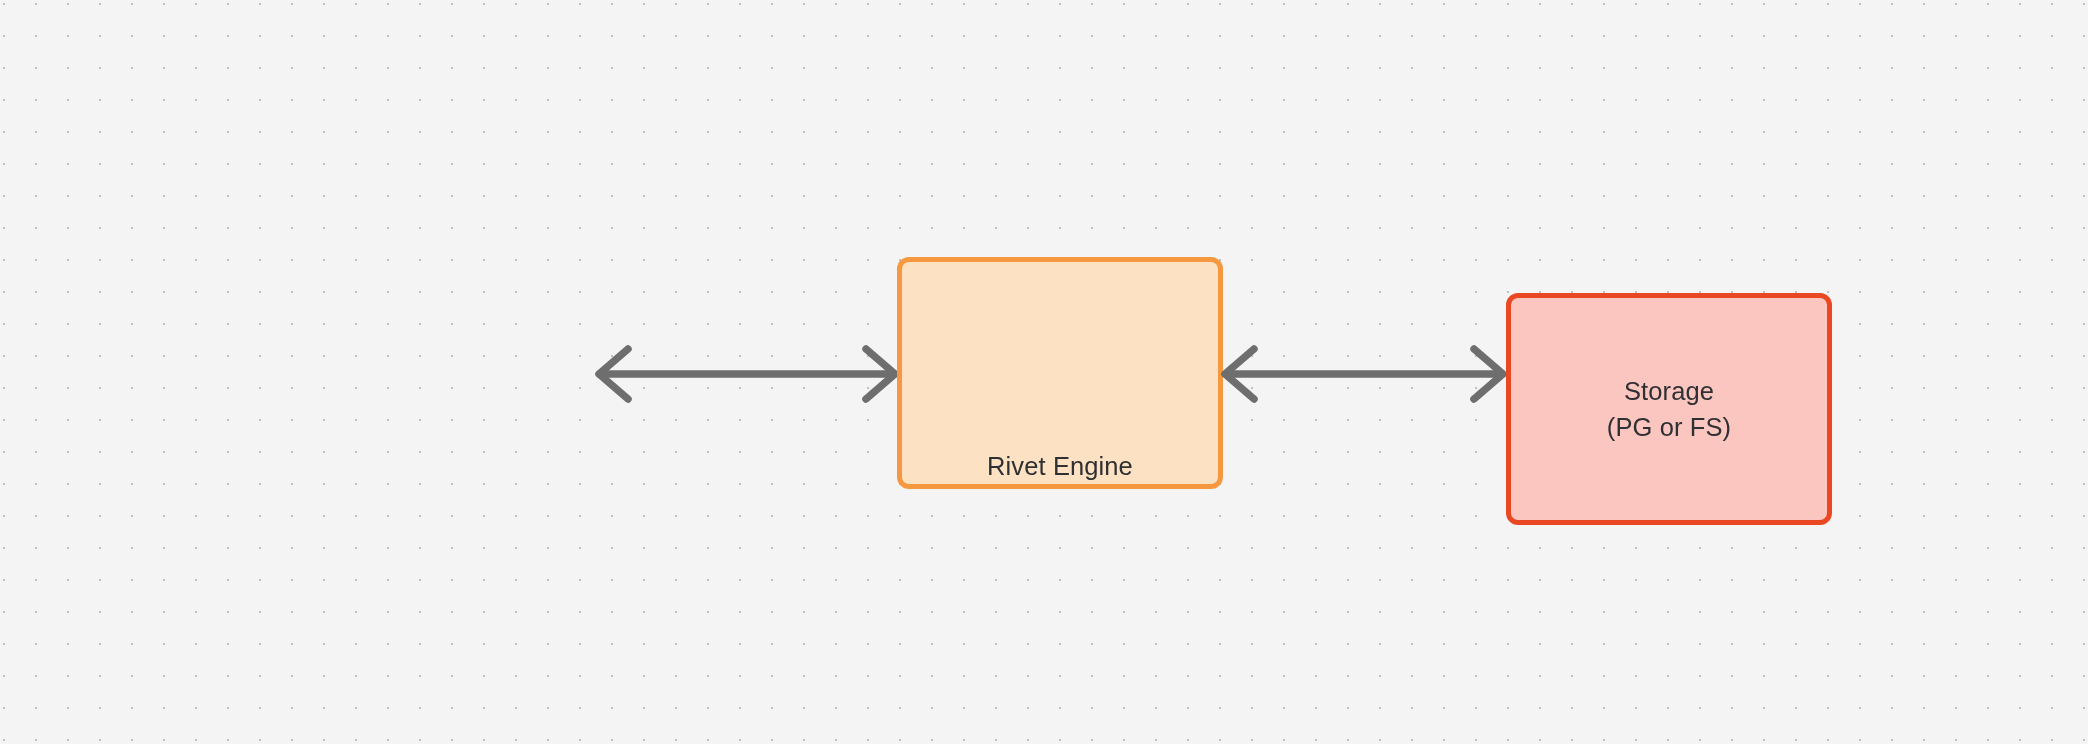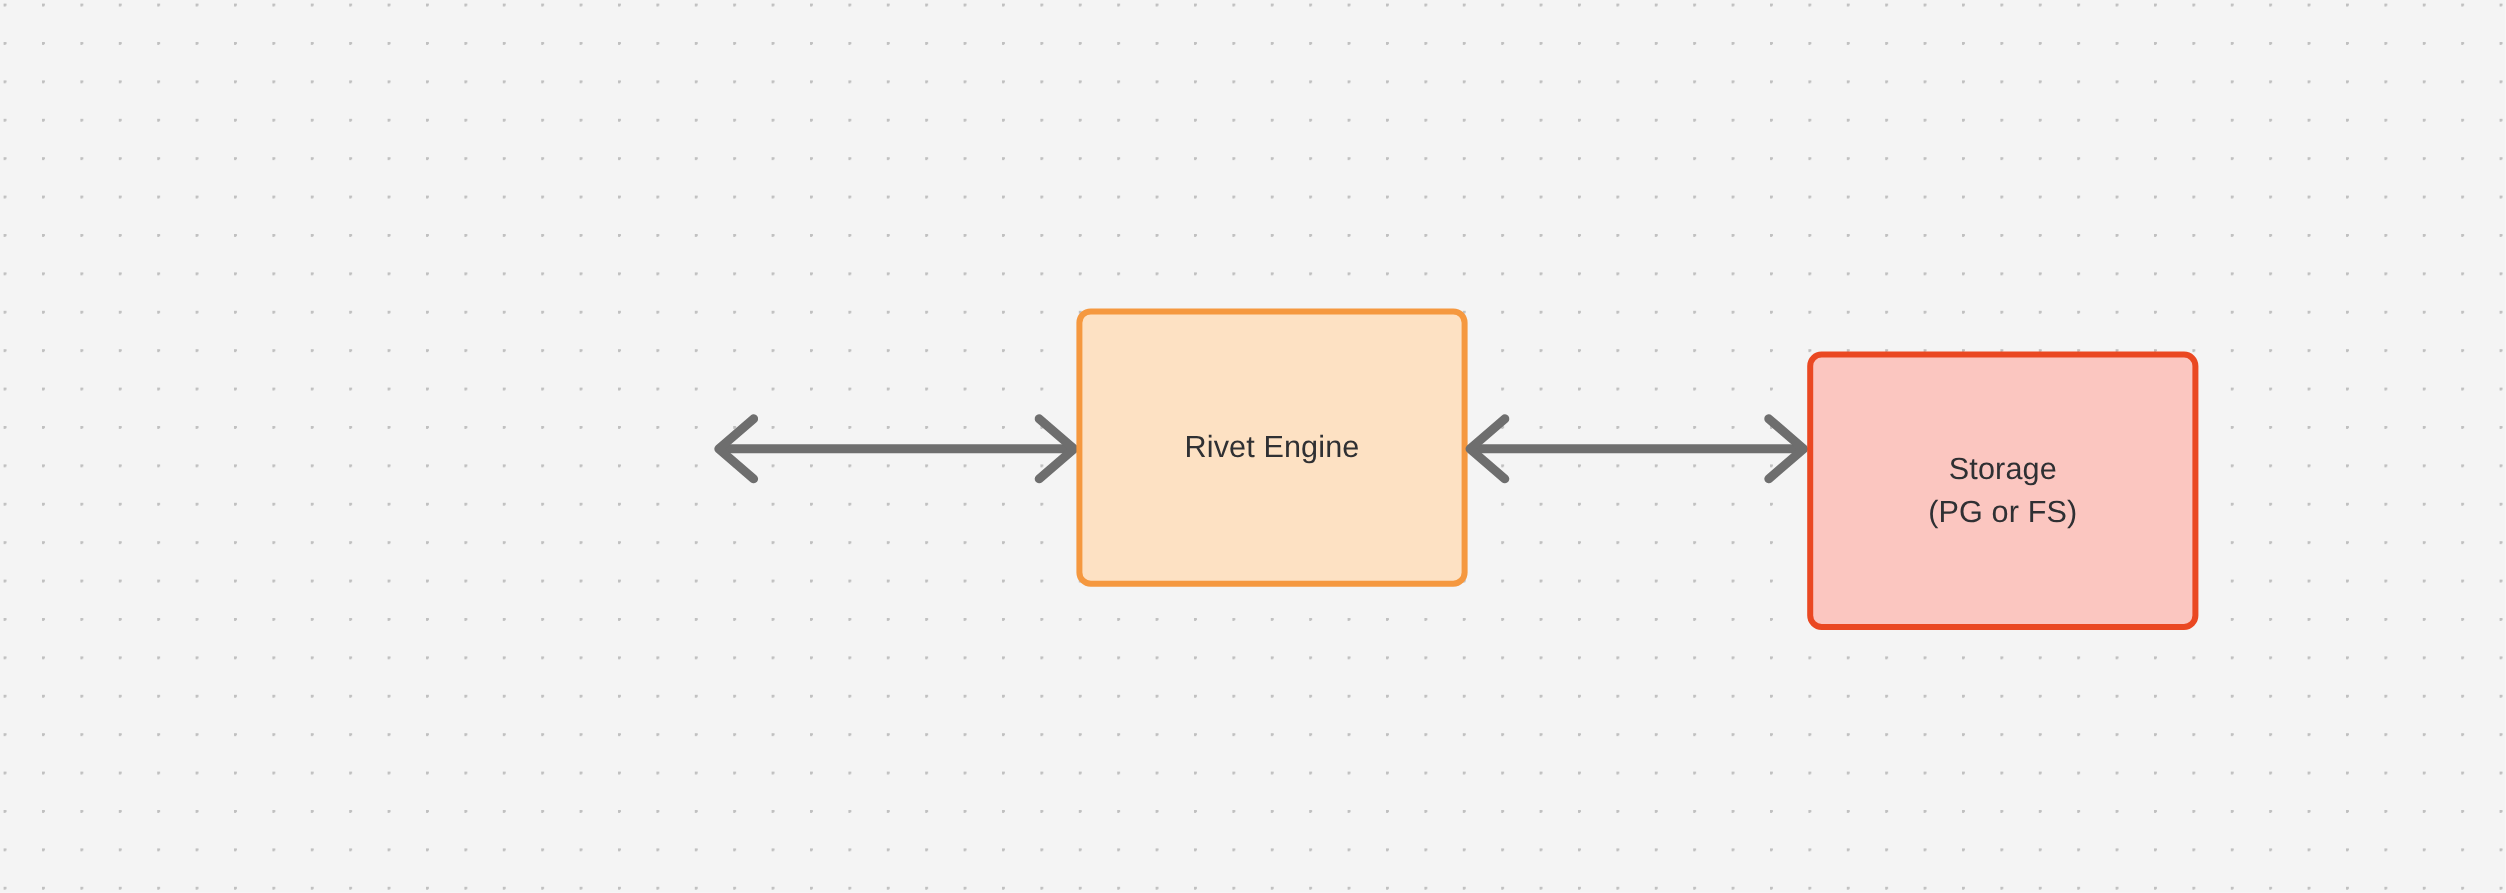--- a/index.html
+++ b/index.html
@@ -50,20 +50,21 @@
   #node-backend {
     left: 256px;
     background-color: #c2e4fd;
     border-color: #34a5f8;
   }
 
   #node-engine {
     left: 897px;
     background-color: #fde1c3;
     border-color: #f5983f;
+    align-items: flex-end;
   }
 
   #node-storage {
     left: 1506px;
     background-color: #fbc6c0;
     border-color: #ea4822;
     margin-top: 36px;
   }
 
   .edge {

